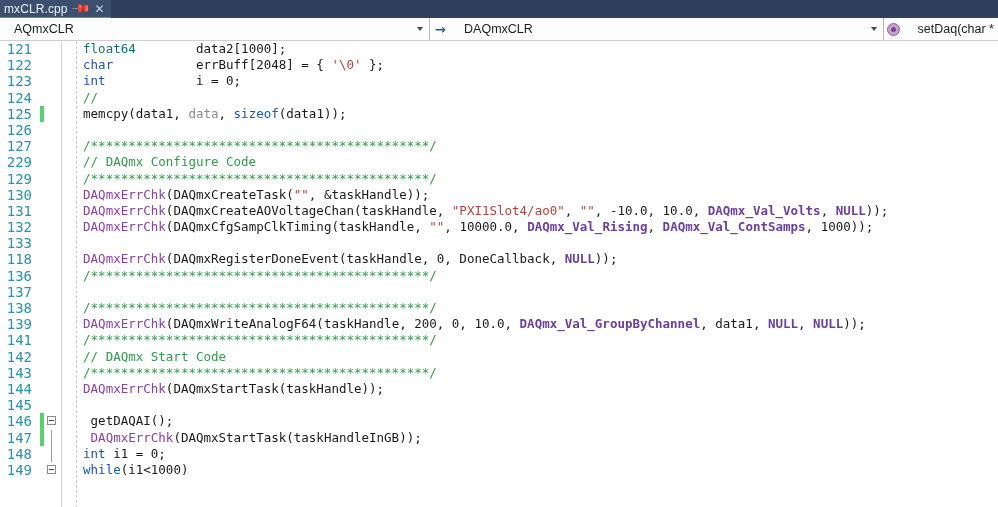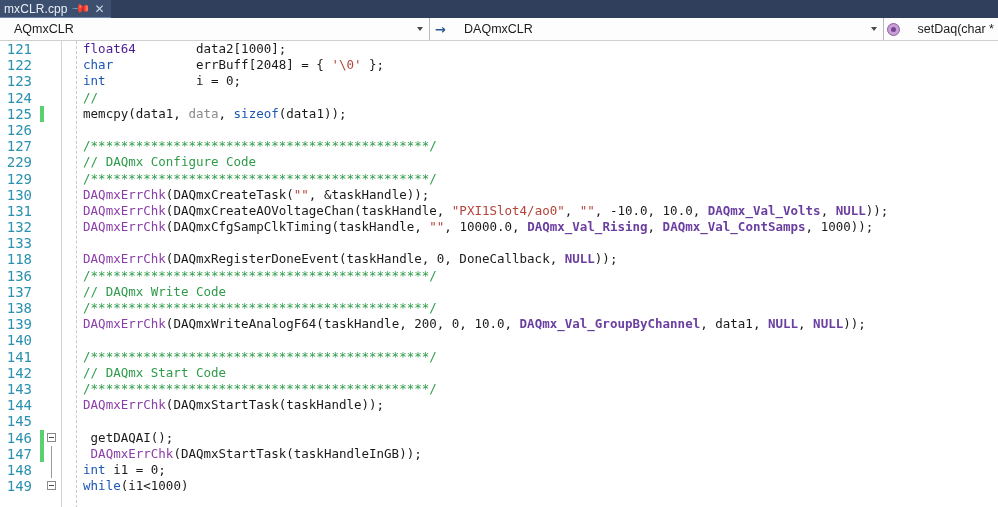--- a/index.html
+++ b/index.html
@@ -94,21 +94,21 @@
   }
   .foldline{
     position:absolute;left:51px;top:0;width:1px;height:16.2px;background:#9a9a9a;
   }
   .code{
     position:absolute;left:68px;top:0;
     font-family:"DejaVu Sans Mono",monospace;font-size:12.5px;color:#1a1a1a;
   }
   
   .kw{color:#1b57b5;}
-  .type{color:#4c1d95;text-align:center;}
+  .type{color:#0f766e;text-align:center;}
   .cmt{color:#2e9c4a;}
   .str{color:#b5433a;}
   .macro{color:#8b3fa8;}
   .const{color:#6b3fa0;font-weight:bold;}
   .plain{color:#1a1a1a;}
   .dim{color:#8a8a8a;}
 </style>
 </head>
 <body>
 
@@ -153,24 +153,23 @@
       <div class="row"><span class="ln">126</span><span class="code"></span></div>
       <div class="row"><span class="ln">127</span><span class="code"><span class="cmt">  /*********************************************/</span></span></div>
       <div class="row"><span class="ln">229</span><span class="code"><span class="cmt">  // DAQmx Configure Code</span></span></div>
       <div class="row"><span class="ln">129</span><span class="code"><span class="cmt">  /*********************************************/</span></span></div>
       <div class="row"><span class="ln">130</span><span class="code"><span class="plain">  </span><span class="macro">DAQmxErrChk</span><span class="plain">(DAQmxCreateTask(</span><span class="str">""</span><span class="plain">, &amp;taskHandle));</span></span></div>
       <div class="row"><span class="ln">131</span><span class="code"><span class="plain">  </span><span class="macro">DAQmxErrChk</span><span class="plain">(DAQmxCreateAOVoltageChan(taskHandle, </span><span class="str">"PXI1Slot4/ao0"</span><span class="plain">, </span><span class="str">""</span><span class="plain">, -10.0, 10.0, </span><span class="const">DAQmx_Val_Volts</span><span class="plain">, </span><span class="const">NULL</span><span class="plain">));</span></span></div>
       <div class="row"><span class="ln">132</span><span class="code"><span class="plain">  </span><span class="macro">DAQmxErrChk</span><span class="plain">(DAQmxCfgSampClkTiming(taskHandle, </span><span class="str">""</span><span class="plain">, 10000.0, </span><span class="const">DAQmx_Val_Rising</span><span class="plain">, </span><span class="const">DAQmx_Val_ContSamps</span><span class="plain">, 1000));</span></span></div>
       <div class="row"><span class="ln">133</span><span class="code"></span></div>
       <div class="row"><span class="ln">118</span><span class="code"><span class="plain">  </span><span class="macro">DAQmxErrChk</span><span class="plain">(DAQmxRegisterDoneEvent(taskHandle, 0, DoneCallback, </span><span class="const">NULL</span><span class="plain">));</span></span></div>
       <div class="row"><span class="ln">136</span><span class="code"><span class="cmt">  /*********************************************/</span></span></div>
-      <div class="row"><span class="ln">137</span><span class="code"><span class="cmt">  // DAQmx Write Code</span></span></div>
+      <div class="row"><span class="ln">137</span></div>
       <div class="row"><span class="ln">138</span><span class="code"><span class="cmt">  /*********************************************/</span></span></div>
       <div class="row"><span class="ln">139</span><span class="code"><span class="plain">  </span><span class="macro">DAQmxErrChk</span><span class="plain">(DAQmxWriteAnalogF64(taskHandle, 200, 0, 10.0, </span><span class="const">DAQmx_Val_GroupByChannel</span><span class="plain">, data1, </span><span class="const">NULL</span><span class="plain">, </span><span class="const">NULL</span><span class="plain">));</span></span></div>
-      <div class="row"><span class="ln">140</span><span class="code"></span></div>
       <div class="row"><span class="ln">141</span><span class="code"><span class="cmt">  /*********************************************/</span></span></div>
       <div class="row"><span class="ln">142</span><span class="code"><span class="cmt">  // DAQmx Start Code</span></span></div>
       <div class="row"><span class="ln">143</span><span class="code"><span class="cmt">  /*********************************************/</span></span></div>
       <div class="row"><span class="ln">144</span><span class="code"><span class="plain">  </span><span class="macro">DAQmxErrChk</span><span class="plain">(DAQmxStartTask(taskHandle));</span></span></div>
       <div class="row"><span class="ln">145</span><span class="code"></span></div>
       <div class="row"><span class="ln">146</span><span class="changebar"></span><span class="fold"></span><span class="code"><span class="plain">   getDAQAI();</span></span></div>
       <div class="row"><span class="ln">147</span><span class="changebar"></span><span class="foldline"></span><span class="code"><span class="plain">   </span><span class="macro">DAQmxErrChk</span><span class="plain">(DAQmxStartTask(taskHandleInGB));</span></span></div>
       <div class="row"><span class="ln">148</span><span class="foldline"></span><span class="code"><span class="plain">  </span><span class="kw">int</span><span class="plain"> i1 = 0;</span></span></div>
       <div class="row"><span class="ln">149</span><span class="fold"></span><span class="code"><span class="plain">  </span><span class="kw">while</span><span class="plain">(i1&lt;1000)</span></span></div>
     </div>

